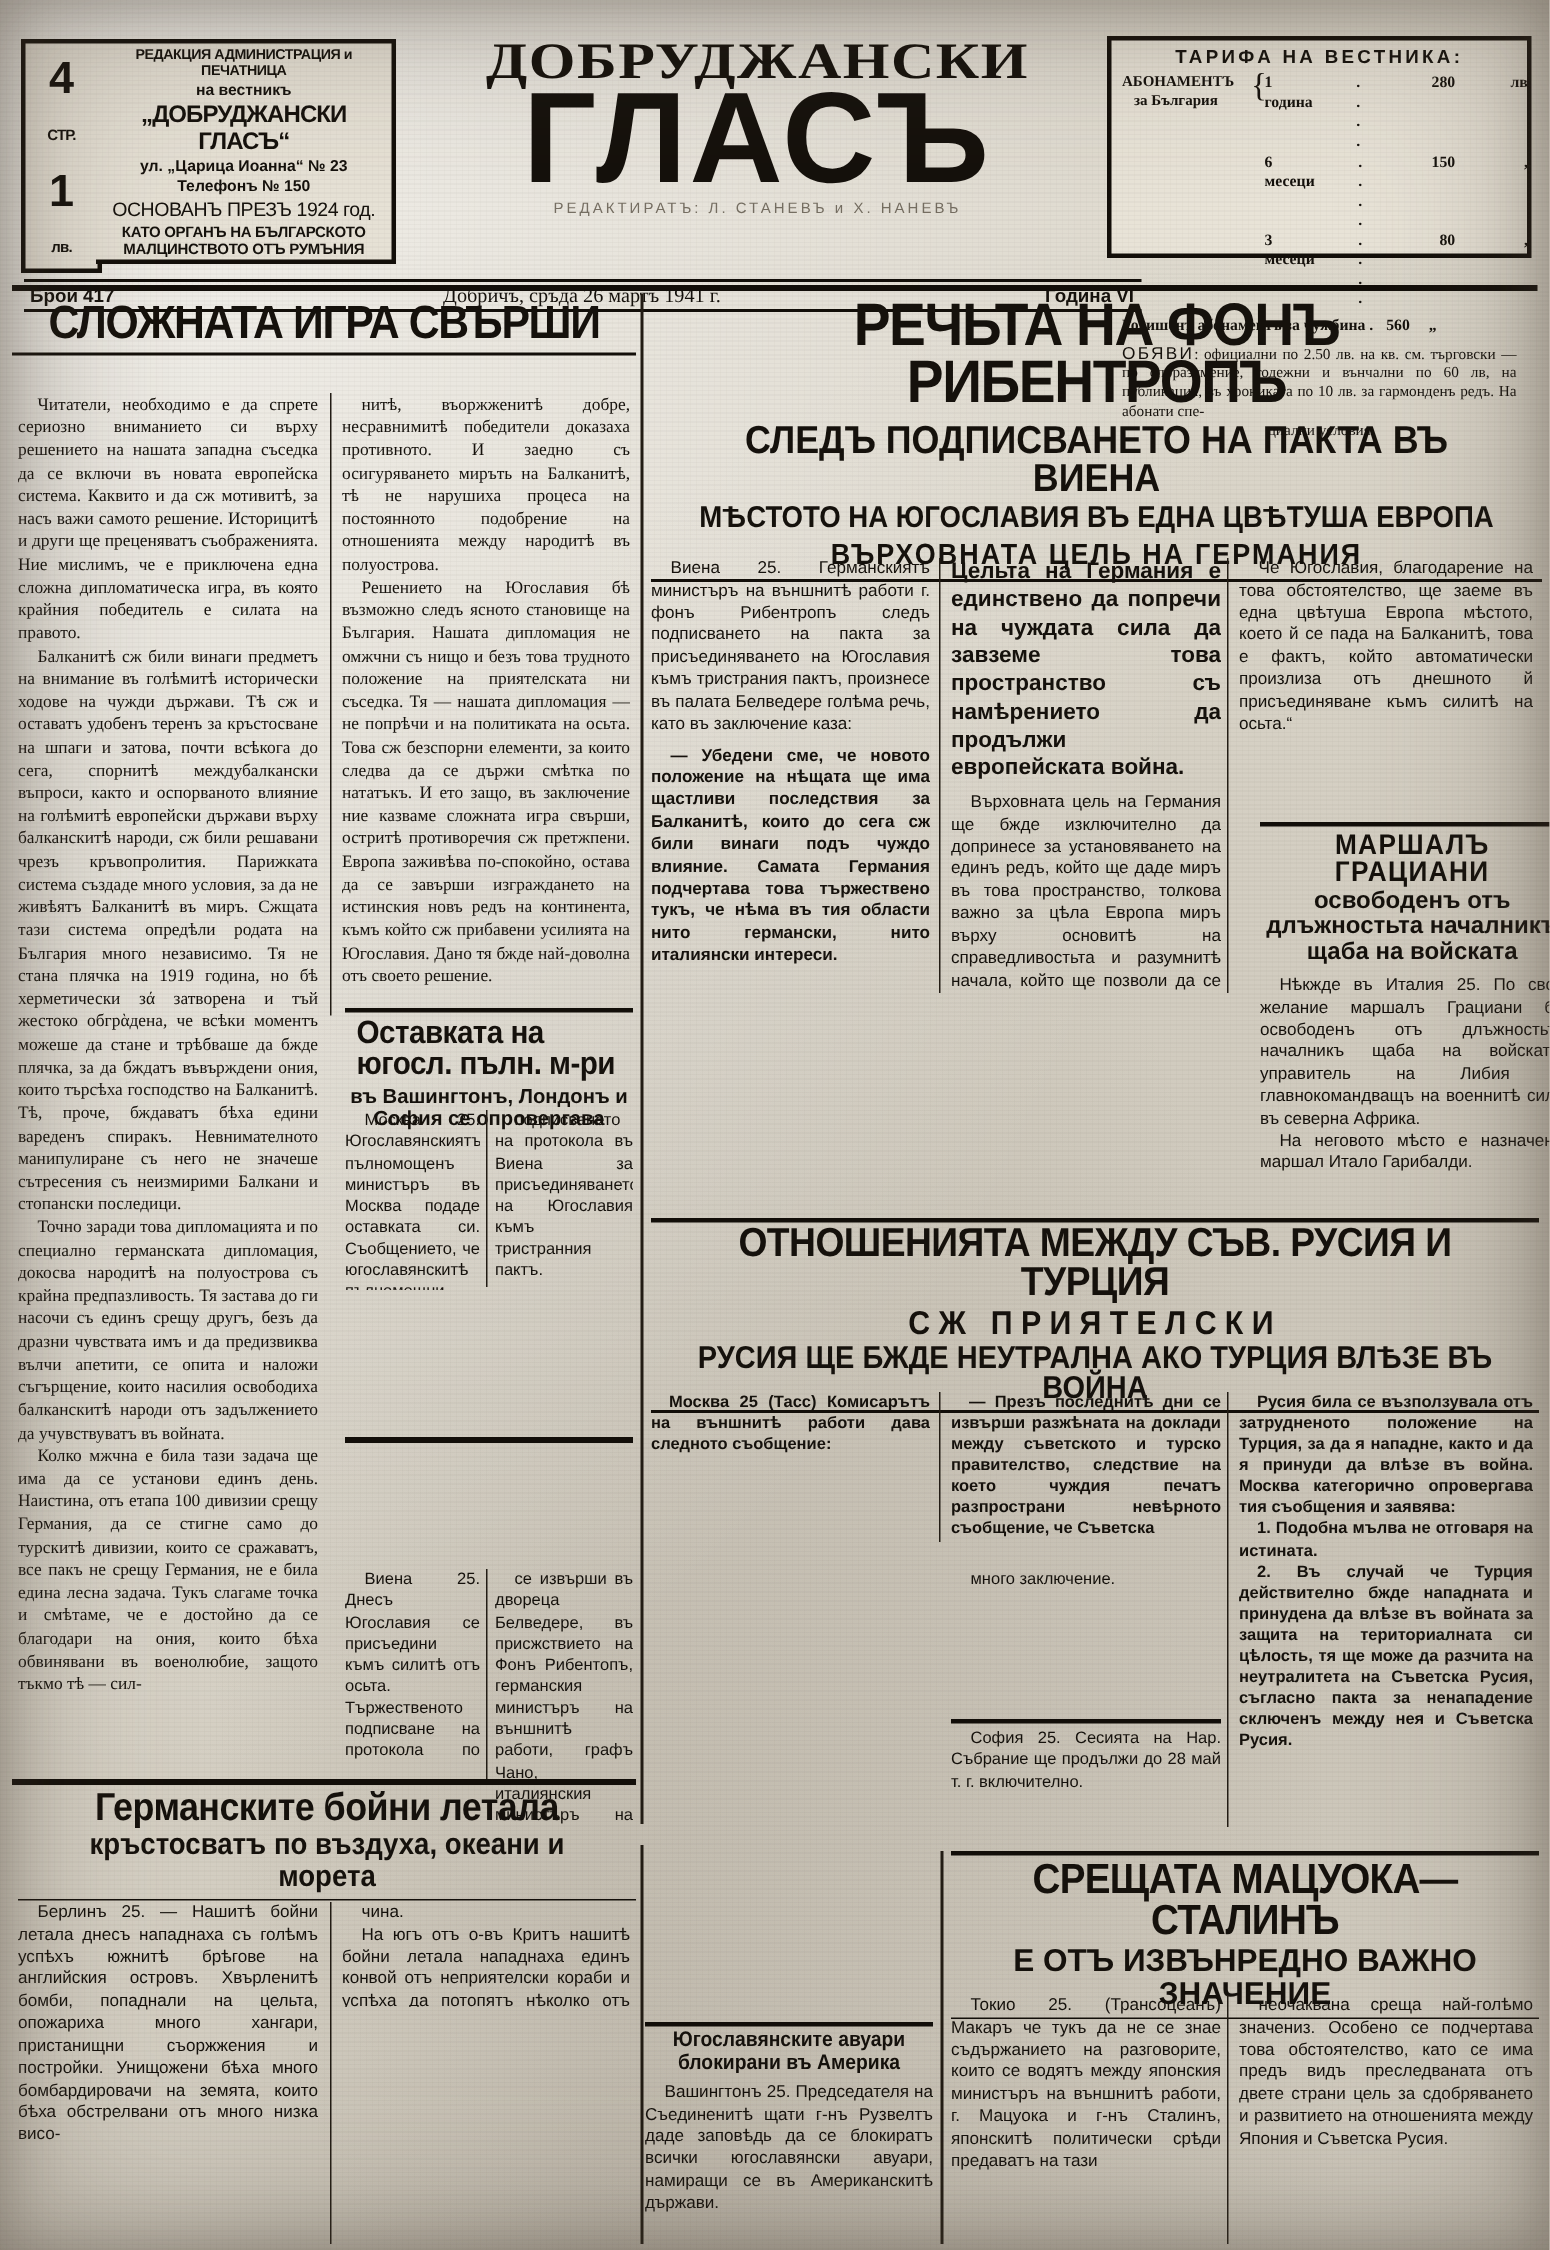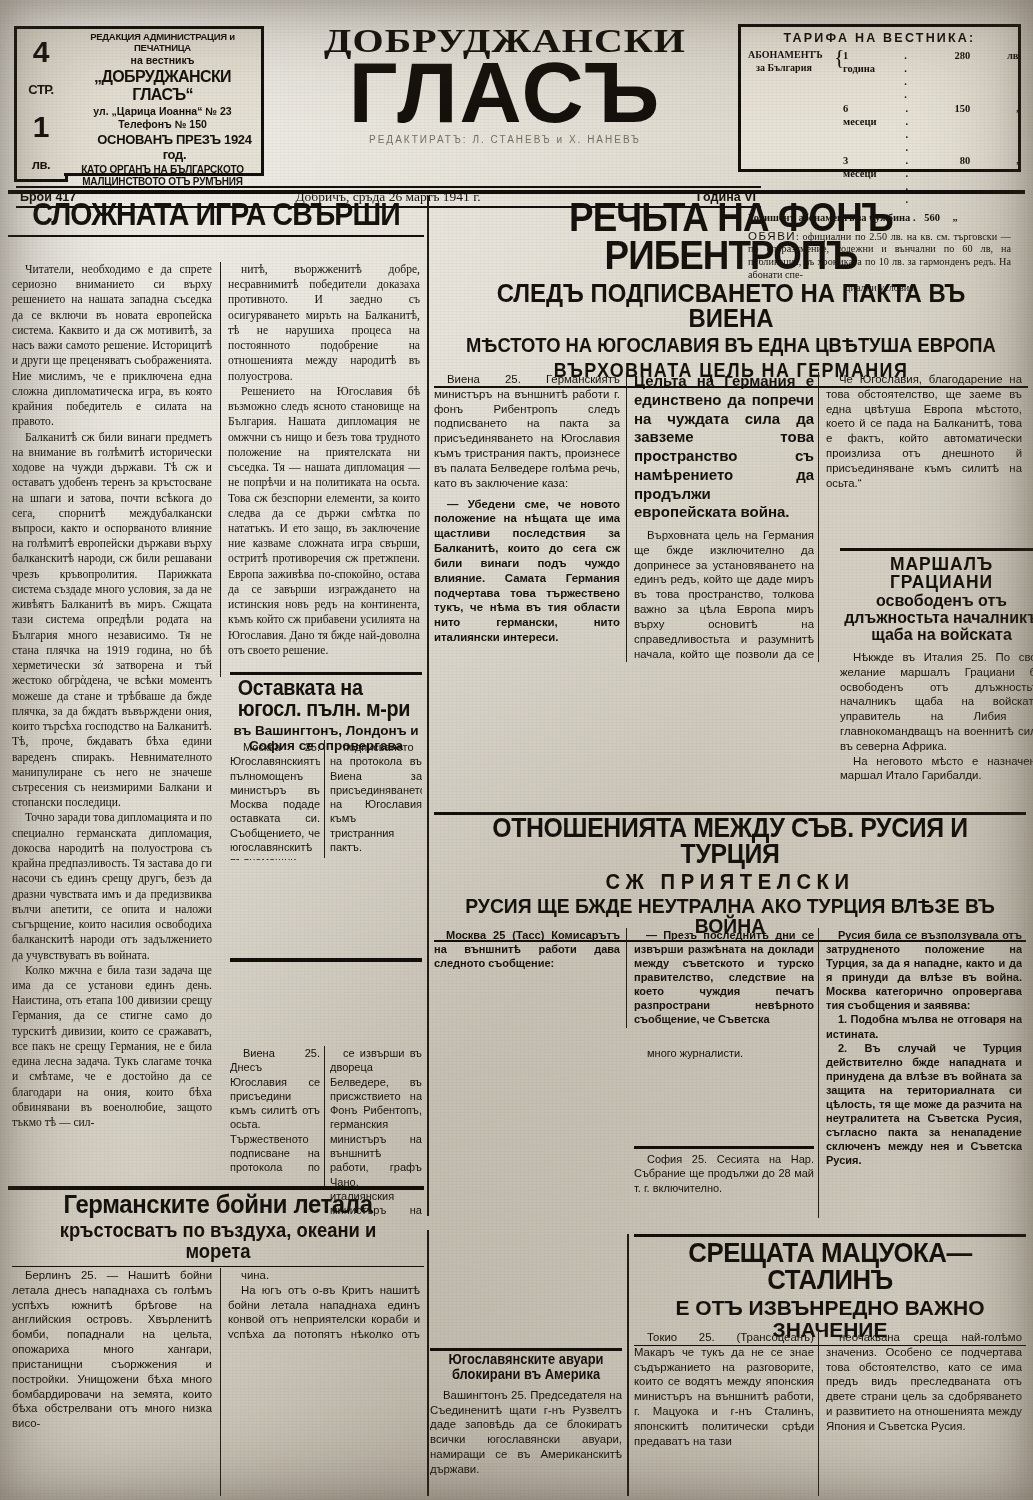--- a/index.html
+++ b/index.html
@@ -19,31 +19,31 @@
       repeating-linear-gradient(90deg, rgba(60,50,40,.07) 0 1px, rgba(255,255,255,0) 1px 4px);
     mix-blend-mode:multiply;}
   .vign{position:absolute;inset:0;pointer-events:none;
     box-shadow:inset 0 0 120px rgba(70,60,48,.45), inset 0 0 38px rgba(70,60,48,.35);}
 
   
   .masthead{position:absolute;left:8px;top:22px;width:1017px;height:160px;}
   .price-box{position:absolute;left:6px;top:4px;width:48px;height:150px;border:3px solid #120e09;
     display:flex;flex-direction:column;align-items:center;justify-content:space-around;background:#e6e1d5;}
   .price-box .num{font-family:"Liberation Sans",sans-serif;font-weight:bold;font-size:30px;line-height:1;}
-  .price-box .lbl{font-family:"Liberation Sans",sans-serif;font-weight:bold;font-size:13px;letter-spacing:-.5px;text-align:center;}
+  .price-box .lbl{font-family:"Liberation Sans",sans-serif;font-weight:bold;font-size:10px;letter-spacing:-.5px;text-align:center;}
 
   .imprint{position:absolute;left:56px;top:4px;width:200px;height:150px;border:3px solid #120e09;border-left:none;
     text-align:center;padding:3px 4px;box-sizing:border-box;background:#e6e1d5;}
   .imprint div{font-family:"Liberation Sans",sans-serif;line-height:1.12;}
   .im1{font-weight:bold;font-size:9.5px;letter-spacing:-.3px;}
   .im2{font-weight:bold;font-size:10.5px;margin-top:2px;}
   .im3{font-weight:bold;font-size:16px;letter-spacing:-.6px;margin-top:1px;}
   .im4{font-weight:bold;font-size:10.5px;margin-top:2px;}
   .im5{font-weight:bold;font-size:10.5px;margin-top:1px;}
-  .im6{font-weight:bold;font-size:13px;margin-top:3px;letter-spacing:-.3px;margin-left:24px;}
+  .im6{font-weight:normal;font-size:13px;margin-top:3px;letter-spacing:-.3px;}
   .im7{font-weight:bold;font-size:10px;margin-top:2px;letter-spacing:-.2px;}
   .im8{font-weight:bold;font-size:10px;letter-spacing:-.2px;}
 
   .logo{position:absolute;left:262px;top:0px;width:470px;height:150px;text-align:center;}
   .logo .l1{font-family:"Liberation Serif",serif;font-weight:bold;font-size:40px;letter-spacing:1px;
     line-height:.95;transform:scaleY(.85);}
   .logo .l2{font-family:"Liberation Sans",sans-serif;font-weight:bold;font-size:86px;letter-spacing:2px;
     line-height:.86;margin-top:-4px;}
   .logo .l3{font-family:"Liberation Sans",sans-serif;font-size:10px;letter-spacing:2px;margin-top:4px;
     color:#5a5245;opacity:.8;}
@@ -274,21 +274,21 @@
   <div class="rule-thin" style="left:230px;top:958px;width:192px;border-top-width:4px;"></div>
 
   <div class="col bodysans" style="left:230px;top:1046px;width:90px;height:130px;overflow:hidden;font-size:11px;">
     <p>Виена 25. Днесъ Югославия се присъедини къмъ силитѣ отъ осьта. Тържественото подписване на протокола по този исторически актъ</p>
   </div>
   <div class="vrule" style="left:324px;top:1046px;height:140px;"></div>
   <div class="col bodysans" style="left:330px;top:1046px;width:92px;height:170px;overflow:hidden;font-size:11px;">
     <p>се извърши въ двореца Белведере, въ присжствието на Фонъ Рибентопъ, германския министъръ на външнитѣ работи, графъ Чано, италиянския министъръ на външнитѣ работи, Драгиша Цвѣтковичъ, министръ-председателя на Югославия и Цинцаръ Марковичъ, министъръ на външнитѣ работи, както и пълномощнитѣ министри на Япония, Унгария, Румъния и България. Присжтствуваха и</p>
   </div>
   <div class="col bodysans" style="left:634px;top:1046px;width:180px;height:110px;overflow:hidden;font-size:11px;">
-    <p>много журналисти.</p>
+    <p>много заключение.</p>
   </div>
   <div class="rule-thin" style="left:634px;top:1146px;width:180px;border-top-width:3px;"></div>
   <div class="col bodysans" style="left:634px;top:1152px;width:180px;height:66px;overflow:hidden;font-size:11px;">
     <p>София 25. Сесията на Нар. Събрание ще продължи до 28 май т. г. включително.</p>
   </div>
 
   <div class="rule-thick" style="left:8px;top:1186px;width:416px;"></div>
 
   <div class="col" style="left:12px;top:1192px;width:412px;">
     <div class="hl hl-cond" style="font-size:26px;letter-spacing:-.4px;">Германските бойни летала</div>

